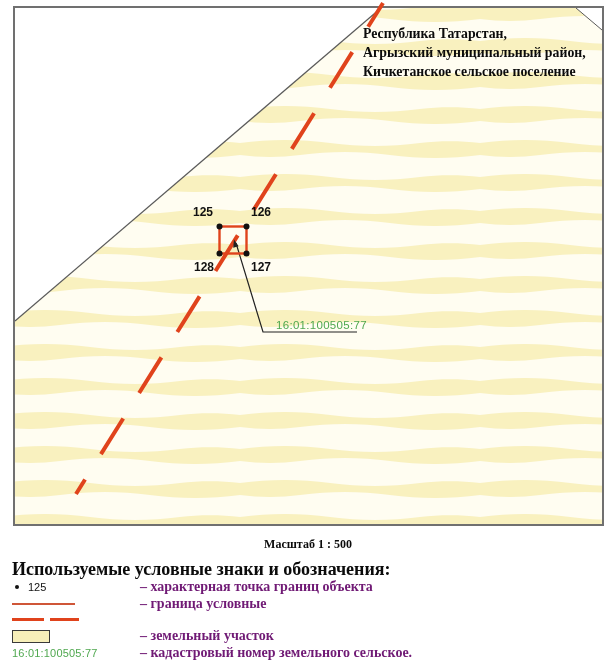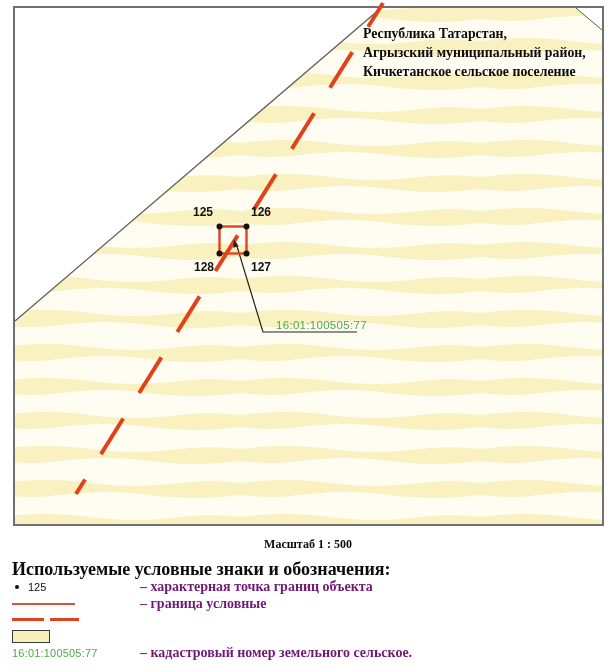--- a/index.html
+++ b/index.html
@@ -100,20 +100,21 @@
         <div class="legend-sym">
           <span class="dash-seg dash-a"></span>
           <span class="dash-seg dash-b"></span>
         </div>
       </div>
 
       <div class="legend-row">
         <div class="legend-sym">
           <span class="sym-parcel"></span>
         </div>
+        <div class="legend-desc">– земельный участок</div>
       </div>
 
       <div class="legend-row">
         <div class="legend-sym">
           <span class="sym-green">16:01:100505:77</span>
         </div>
         <div class="legend-desc">– кадастровый номер земельного сельское.</div>
       </div>
 
     </div>

